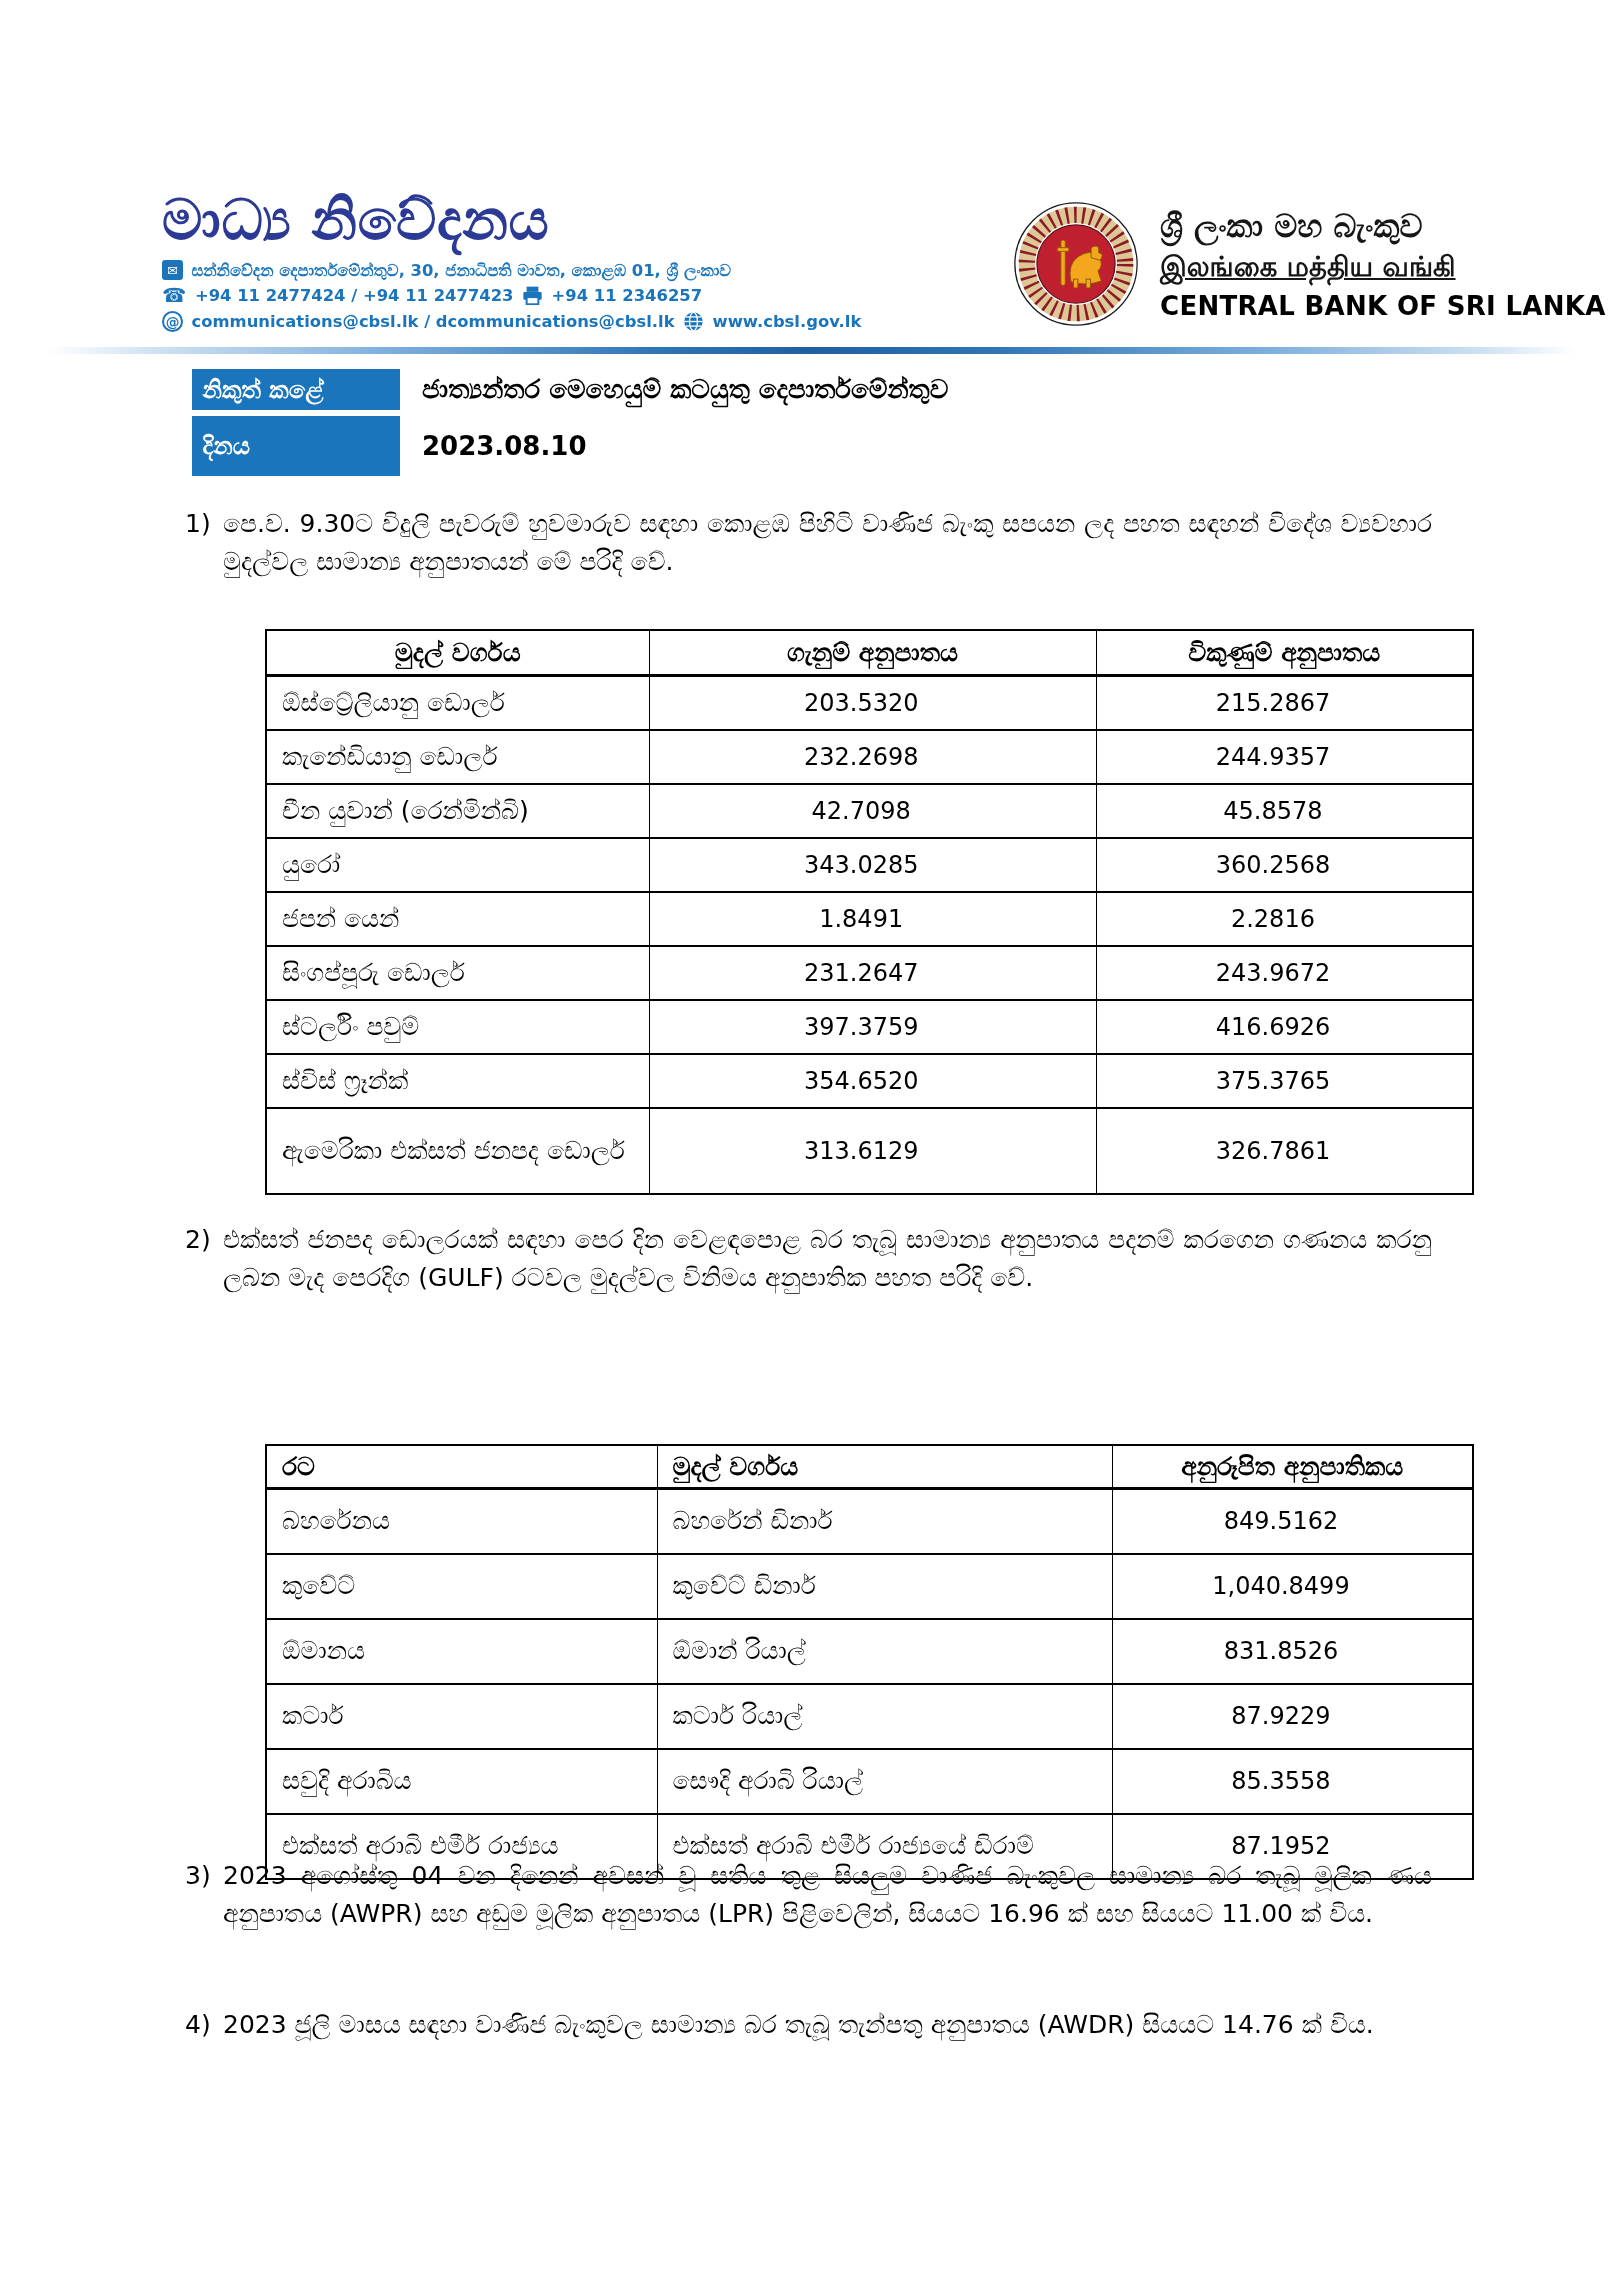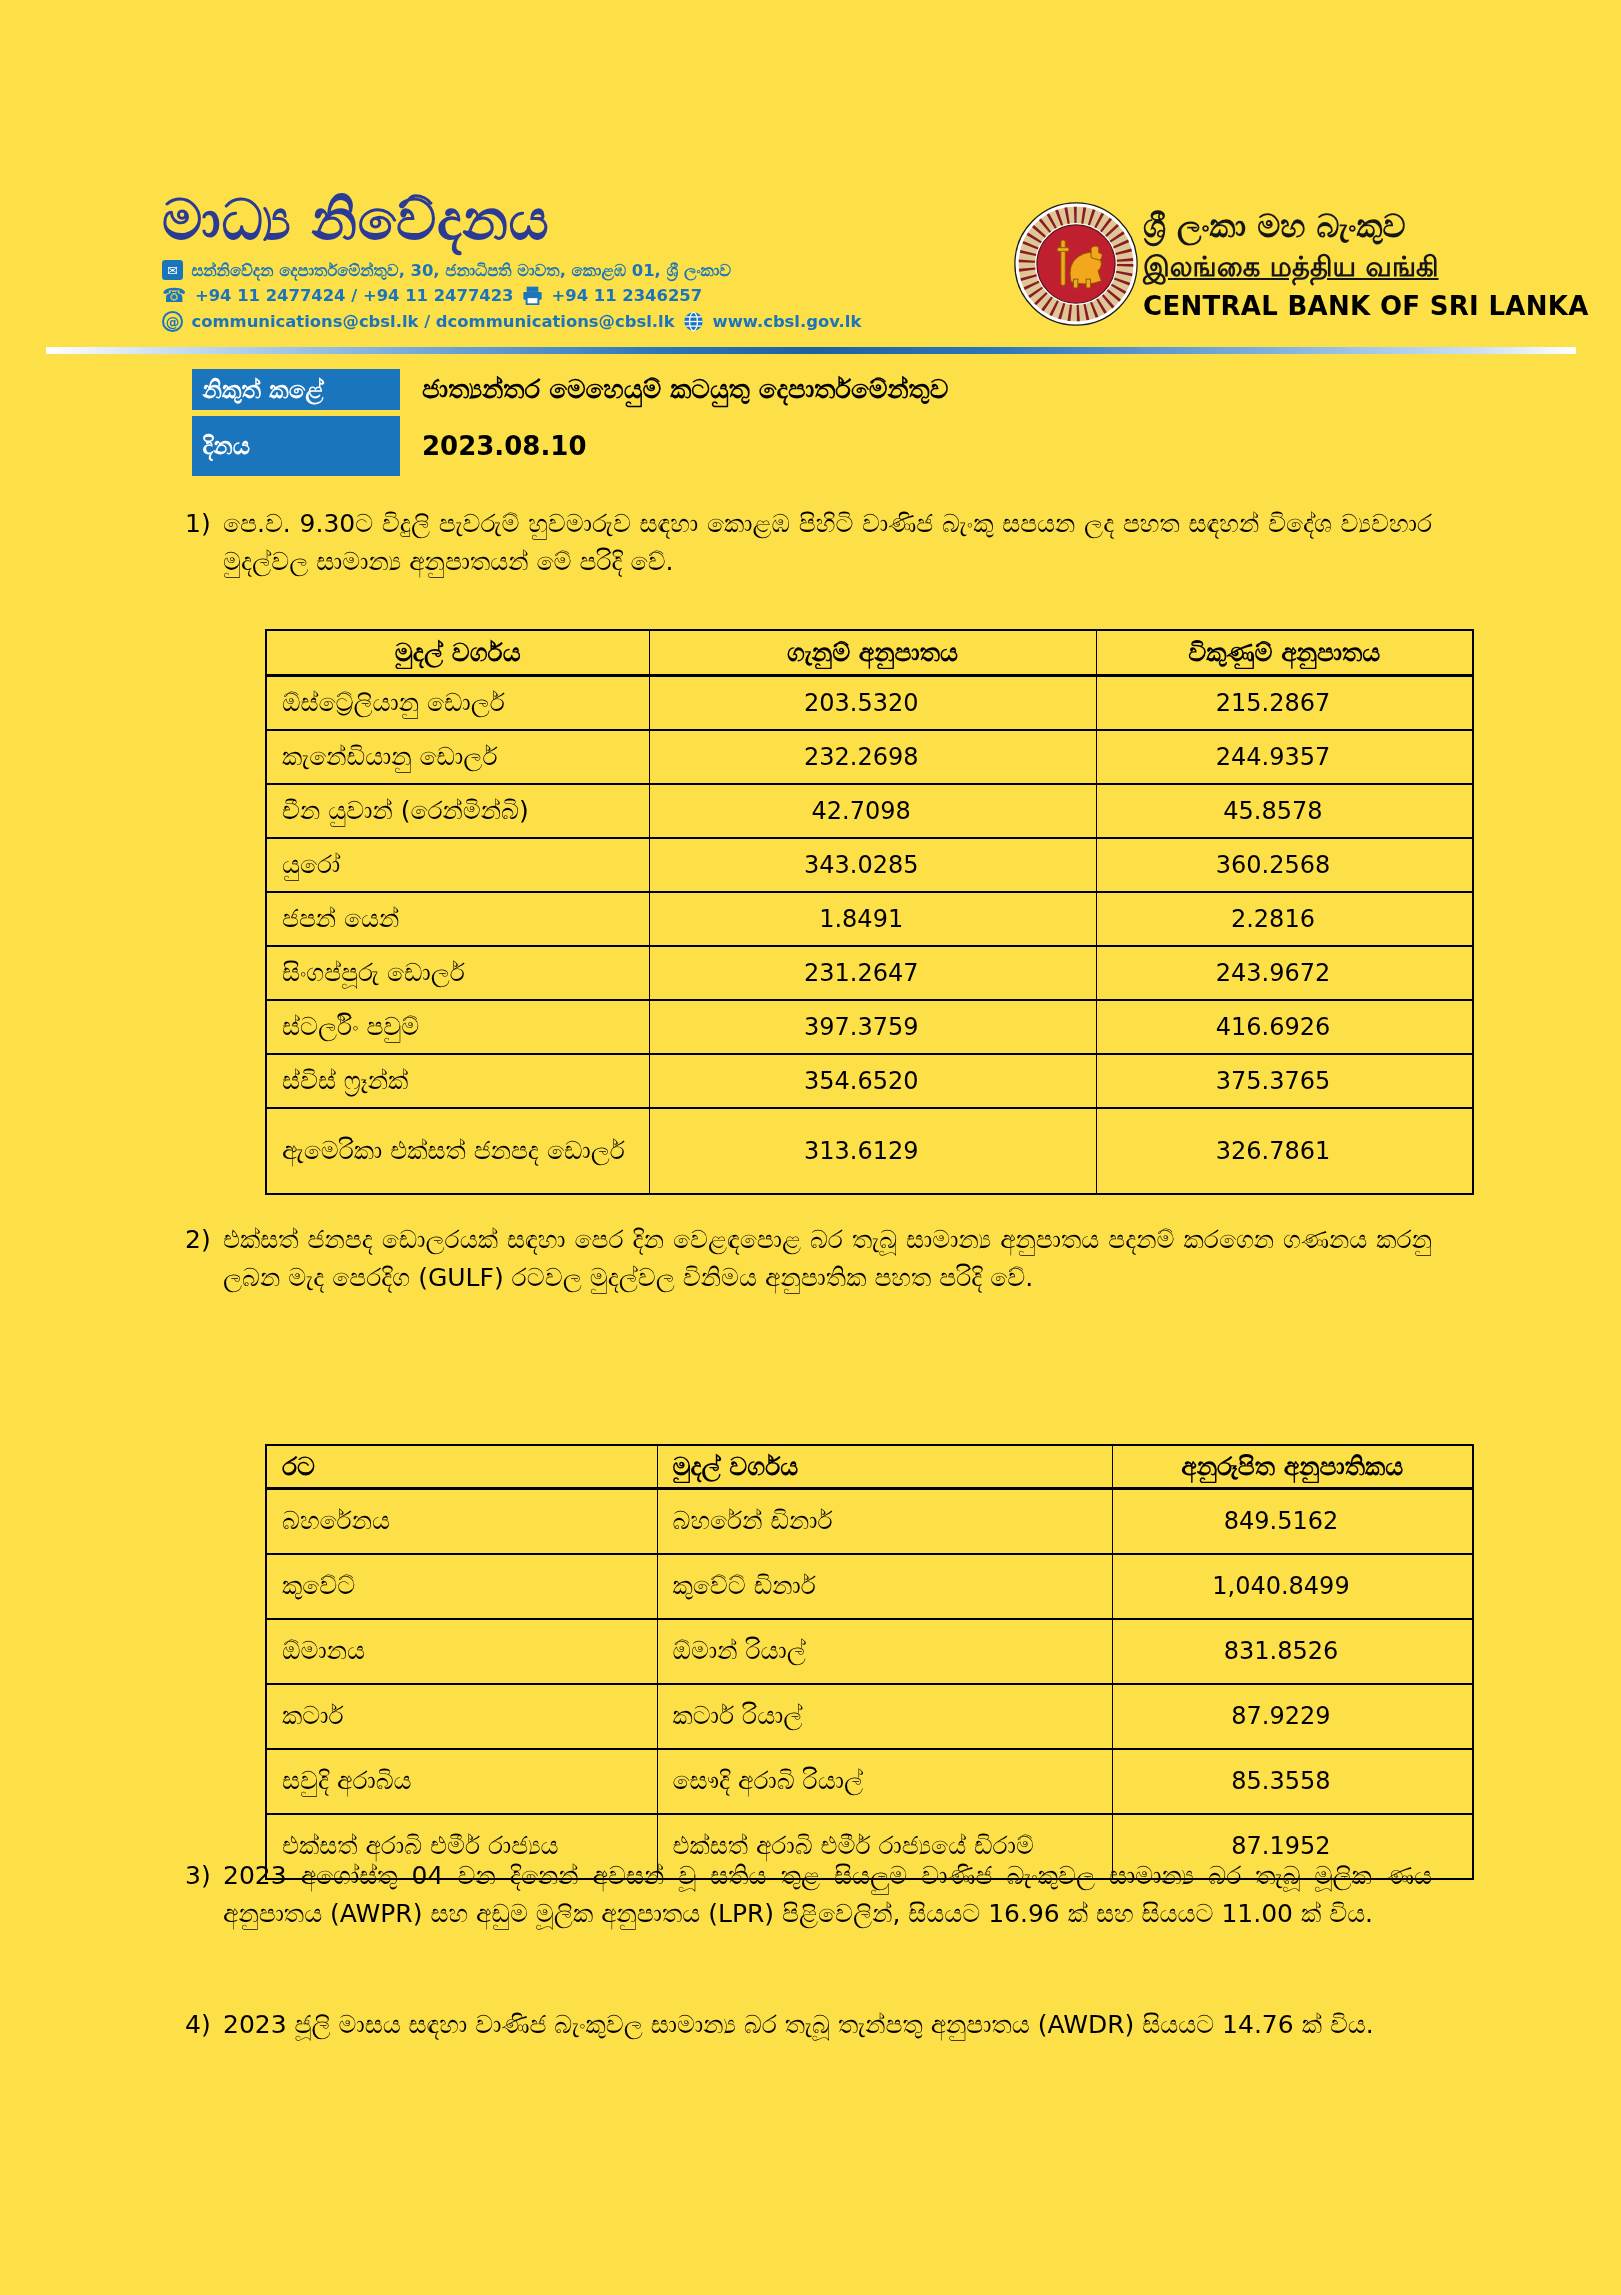--- a/index.html
+++ b/index.html
@@ -1,32 +1,32 @@
 <!DOCTYPE html>
 <html style="font-size:10.5px"><head>
 <meta charset="utf-8">
 <style>
   html,body{margin:0;padding:0;background:#e8e8e8;}
-  .page{position:relative;width:1622px;height:2295px;background:#fde047;margin:0 auto;
+  .page{position:relative;width:1622px;height:2295px;background:#ffffff;margin:0 auto;
         font-family:"DejaVu Sans",sans-serif;color:#000;overflow:hidden;}
 
   
   .mast-left{position:absolute;left:162px;top:191px;}
   .mast-title{font-size:56px;font-weight:bold;color:#2b3a94;line-height:1.05;letter-spacing:0.7px;}
   .contact{margin-top:10.5px;display:flex;flex-direction:column;gap:5.9px;}
   .contact-row{display:flex;align-items:center;gap:8.5px;color:#1b75bc;font-size:16.4px;font-weight:600;}
   .ico-box{width:21px;height:19.6px;background:#1b75bc;color:#fff;border-radius:3.3px;
            display:flex;align-items:center;justify-content:center;font-size:13px;flex:none;}
   .ico-glyph{color:#1b75bc;font-size:19.6px;line-height:1;flex:none;}
   .ico-circle{width:21px;height:21px;border:2px solid #1b75bc;border-radius:50%;color:#1b75bc;
               display:flex;align-items:center;justify-content:center;font-size:13.7px;font-weight:bold;flex:none;box-sizing:border-box;}
   .ico-svg{flex:none;display:block;}
 
   
-  .mast-right{position:absolute;left:1013px;top:201px;display:flex;align-items:center;gap:4px;}
+  .mast-right{position:absolute;left:1013px;top:201px;display:flex;align-items:center;gap:21px;}
   .bank-names{display:flex;flex-direction:column;gap:5.2px;}
   .bn-si{font-size:32px;font-weight:600;color:#161616;}
   .bn-ta{font-size:27.5px;font-weight:600;color:#161616;text-decoration:underline;}
   .bn-en{font-size:26px;font-weight:800;color:#000;letter-spacing:0.3px;}
 
   
   .divider{position:absolute;left:46px;top:347px;width:1530px;height:6.5px;
     background:linear-gradient(90deg,#ffffff 0%,#cfe2f3 7%,#7fb0dd 22%,#2e75b6 40%,#1f609f 50%,
                #2e75b6 62%,#7fb0dd 80%,#cfe2f3 94%,#ffffff 100%);}
 

